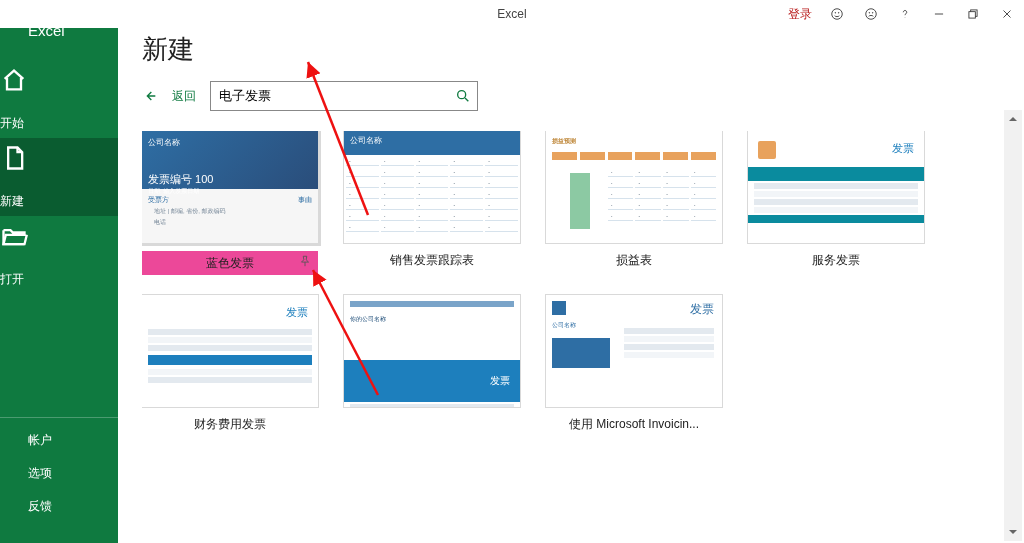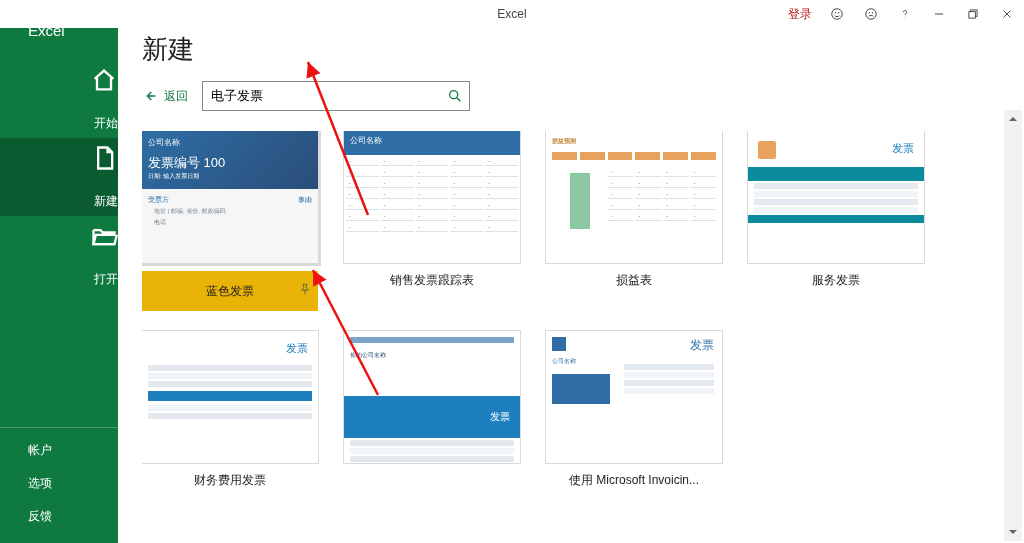--- a/index.html
+++ b/index.html
@@ -7,63 +7,63 @@
   
   .titlebar{position:absolute;top:0;left:0;right:0;height:28px;background:#fff;display:flex;align-items:center;z-index:10}
   .titlebar .app-title{position:absolute;left:50%;transform:translateX(-50%);font-size:12px;color:#444}
   .titlebar .right{margin-left:auto;display:flex;align-items:center;height:100%}
   .tb-btn{width:34px;height:28px;display:flex;align-items:center;justify-content:center;color:#333;cursor:pointer}
   .tb-btn svg{width:14px;height:14px;stroke:#333;fill:none;stroke-width:1.5}
   .signin{font-size:12px;padding:0 8px;height:28px;display:flex;align-items:center;color:#b91c1c;cursor:pointer}
   
   .sidebar{width:118px;background:#0f7a40;color:#fff;display:flex;flex-direction:column;padding-top:0;z-index:5}
   .sidebar .brand{height:60px;display:flex;align-items:center;padding-left:28px;font-size:15px}
-  .nav-item{height:78px;display:flex;flex-direction:column;align-items:flex-end;justify-content:center;cursor:pointer;gap:21px;font-size:12px}
+  .nav-item{height:78px;display:flex;flex-direction:column;align-items:flex-start;justify-content:center;cursor:pointer;gap:21px;font-size:12px}
   .nav-item.active{background:#0a5c30}
   .nav-item svg{width:28px;height:28px;stroke:#fff;fill:none;stroke-width:2}
   .spacer{flex:1}
-  .nav-bottom{border-top:1px solid rgba(255,255,255,.25);padding:6px 0 10px 0}
+  .nav-bottom{border-top:1px solid rgba(255,255,255,.25);padding:6px 0 20px 0}
   .nav-link{padding:8px 0 8px 28px;font-size:12px;cursor:pointer}
   
   .main{flex:1;position:relative;padding:28px 24px 0 24px;box-sizing:border-box}
   .page-title{font-size:26px;color:#222;margin:4px 0 14px 0;font-weight:400}
   .search-row{display:flex;align-items:center;gap:14px;margin-bottom:20px}
-  .back{display:flex;align-items:center;gap:6px;color:#0f7a40;cursor:pointer;font-size:12px}
+  .back{display:flex;align-items:center;gap:14px;color:#0f7a40;cursor:pointer;font-size:12px}
   .back svg{width:16px;height:16px;stroke:#0f7a40;fill:none;stroke-width:2}
   .search{position:relative;width:268px}
   .search input{width:100%;height:30px;box-sizing:border-box;border:1px solid #888;padding:4px 32px 4px 8px;font-size:13px;outline:none}
   .search .go{position:absolute;right:0;top:0;width:30px;height:30px;display:flex;align-items:center;justify-content:center;cursor:pointer}
   .search .go svg{width:16px;height:16px;stroke:#0f7a40;fill:none;stroke-width:2}
   
   .grid-wrap{position:relative;height:calc(100% - 110px);overflow:hidden}
   .grid{display:grid;grid-template-columns:repeat(4,176px);column-gap:26px;row-gap:20px}
   .card{display:flex;flex-direction:column;align-items:center;cursor:pointer}
-  .thumb{width:176px;height:132px;background:#fff;box-shadow:0 0 0 1px rgba(0,0,0,.15);position:relative;overflow:hidden}
+  .thumb{width:176px;height:112px;background:#fff;box-shadow:0 0 0 1px rgba(0,0,0,.15);position:relative;overflow:hidden}
   .card.selected .thumb{box-shadow:0 0 0 3px #d9d9d9,0 0 0 1px rgba(0,0,0,.15);background:#f6f6f6}
   .card-label-row{width:176px;display:flex;align-items:center;justify-content:center;margin-top:8px;height:18px;position:relative;font-size:12px}
-  .card.selected .card-label-row{background:#eab308;height:40px}
+  .card.selected .card-label-row{background:#ec4899;height:24px}
   .pin{position:absolute;right:6px;top:50%;transform:translateY(-50%)}
   .pin svg{width:14px;height:14px;stroke:#555;fill:none;stroke-width:1.5}
   
   .vsb{position:absolute;top:110px;right:2px;bottom:2px;width:18px;background:#f1f1f1;display:flex;flex-direction:column;align-items:center}
   .vsb-btn{height:18px;width:18px;display:flex;align-items:center;justify-content:center;cursor:pointer}
   .vsb-btn svg{width:10px;height:10px;fill:#666}
   .vsb-track{flex:1;width:18px;position:relative}
   
   .arrows{position:absolute;inset:0;pointer-events:none;z-index:20}
   
   .tp-header{height:24px;background:#2e6ea4;color:#fff;font-size:8px;padding:4px 6px;box-sizing:border-box}
   .tp-header.teal{background:#0a8b9e}
   .tp-sub{font-size:6px;color:#1a4a76;padding:2px 6px}
   .tp-row{height:6px;margin:2px 6px;background:#e3e9ef}
   .tp-row.alt{background:#f2f5f8}
   .tp-tbl{margin:4px 6px}
   .tp-tbl div{height:5px;background:#e6eef4;margin-bottom:2px}
   .tp-blue-top{height:58px;background:linear-gradient(135deg,#2e6ea4,#2a4d7a);color:#fff;padding:6px;box-sizing:border-box;font-size:8px}
-  .tp-blue-num{font-size:13px;margin-top:6px}
+  .tp-blue-num{font-size:11px;margin-top:24px}
   .tp-body{padding:6px;font-size:7px;color:#2e6ea4}
   .tp-mini-table td{font-size:5px;border-bottom:1px solid #d6e2ec;padding:1px 3px;color:#567}
   .tp-orange{display:flex;gap:3px;margin:6px}
   .tp-orange span{flex:1;height:8px;background:#e8a25d}
   .tp-green-box{position:absolute;top:42px;left:24px;width:20px;height:56px;background:#8cc9a3}
   .tp-band{height:42px;background:#1d7fbd;margin-top:34px;display:flex;align-items:center;justify-content:flex-end;color:#fff;font-size:10px;padding-right:10px}
   .tp-topbar{height:6px;background:#7aa4c9;margin:6px}
   .tp-right-title{position:absolute;top:10px;right:10px;color:#1d7fbd;font-size:11px}
   .tp-logo{position:absolute;top:10px;left:10px;width:18px;height:18px;background:#e8a25d;border-radius:2px}
   .tp-small{font-size:6px;color:#789;margin:2px 6px}

